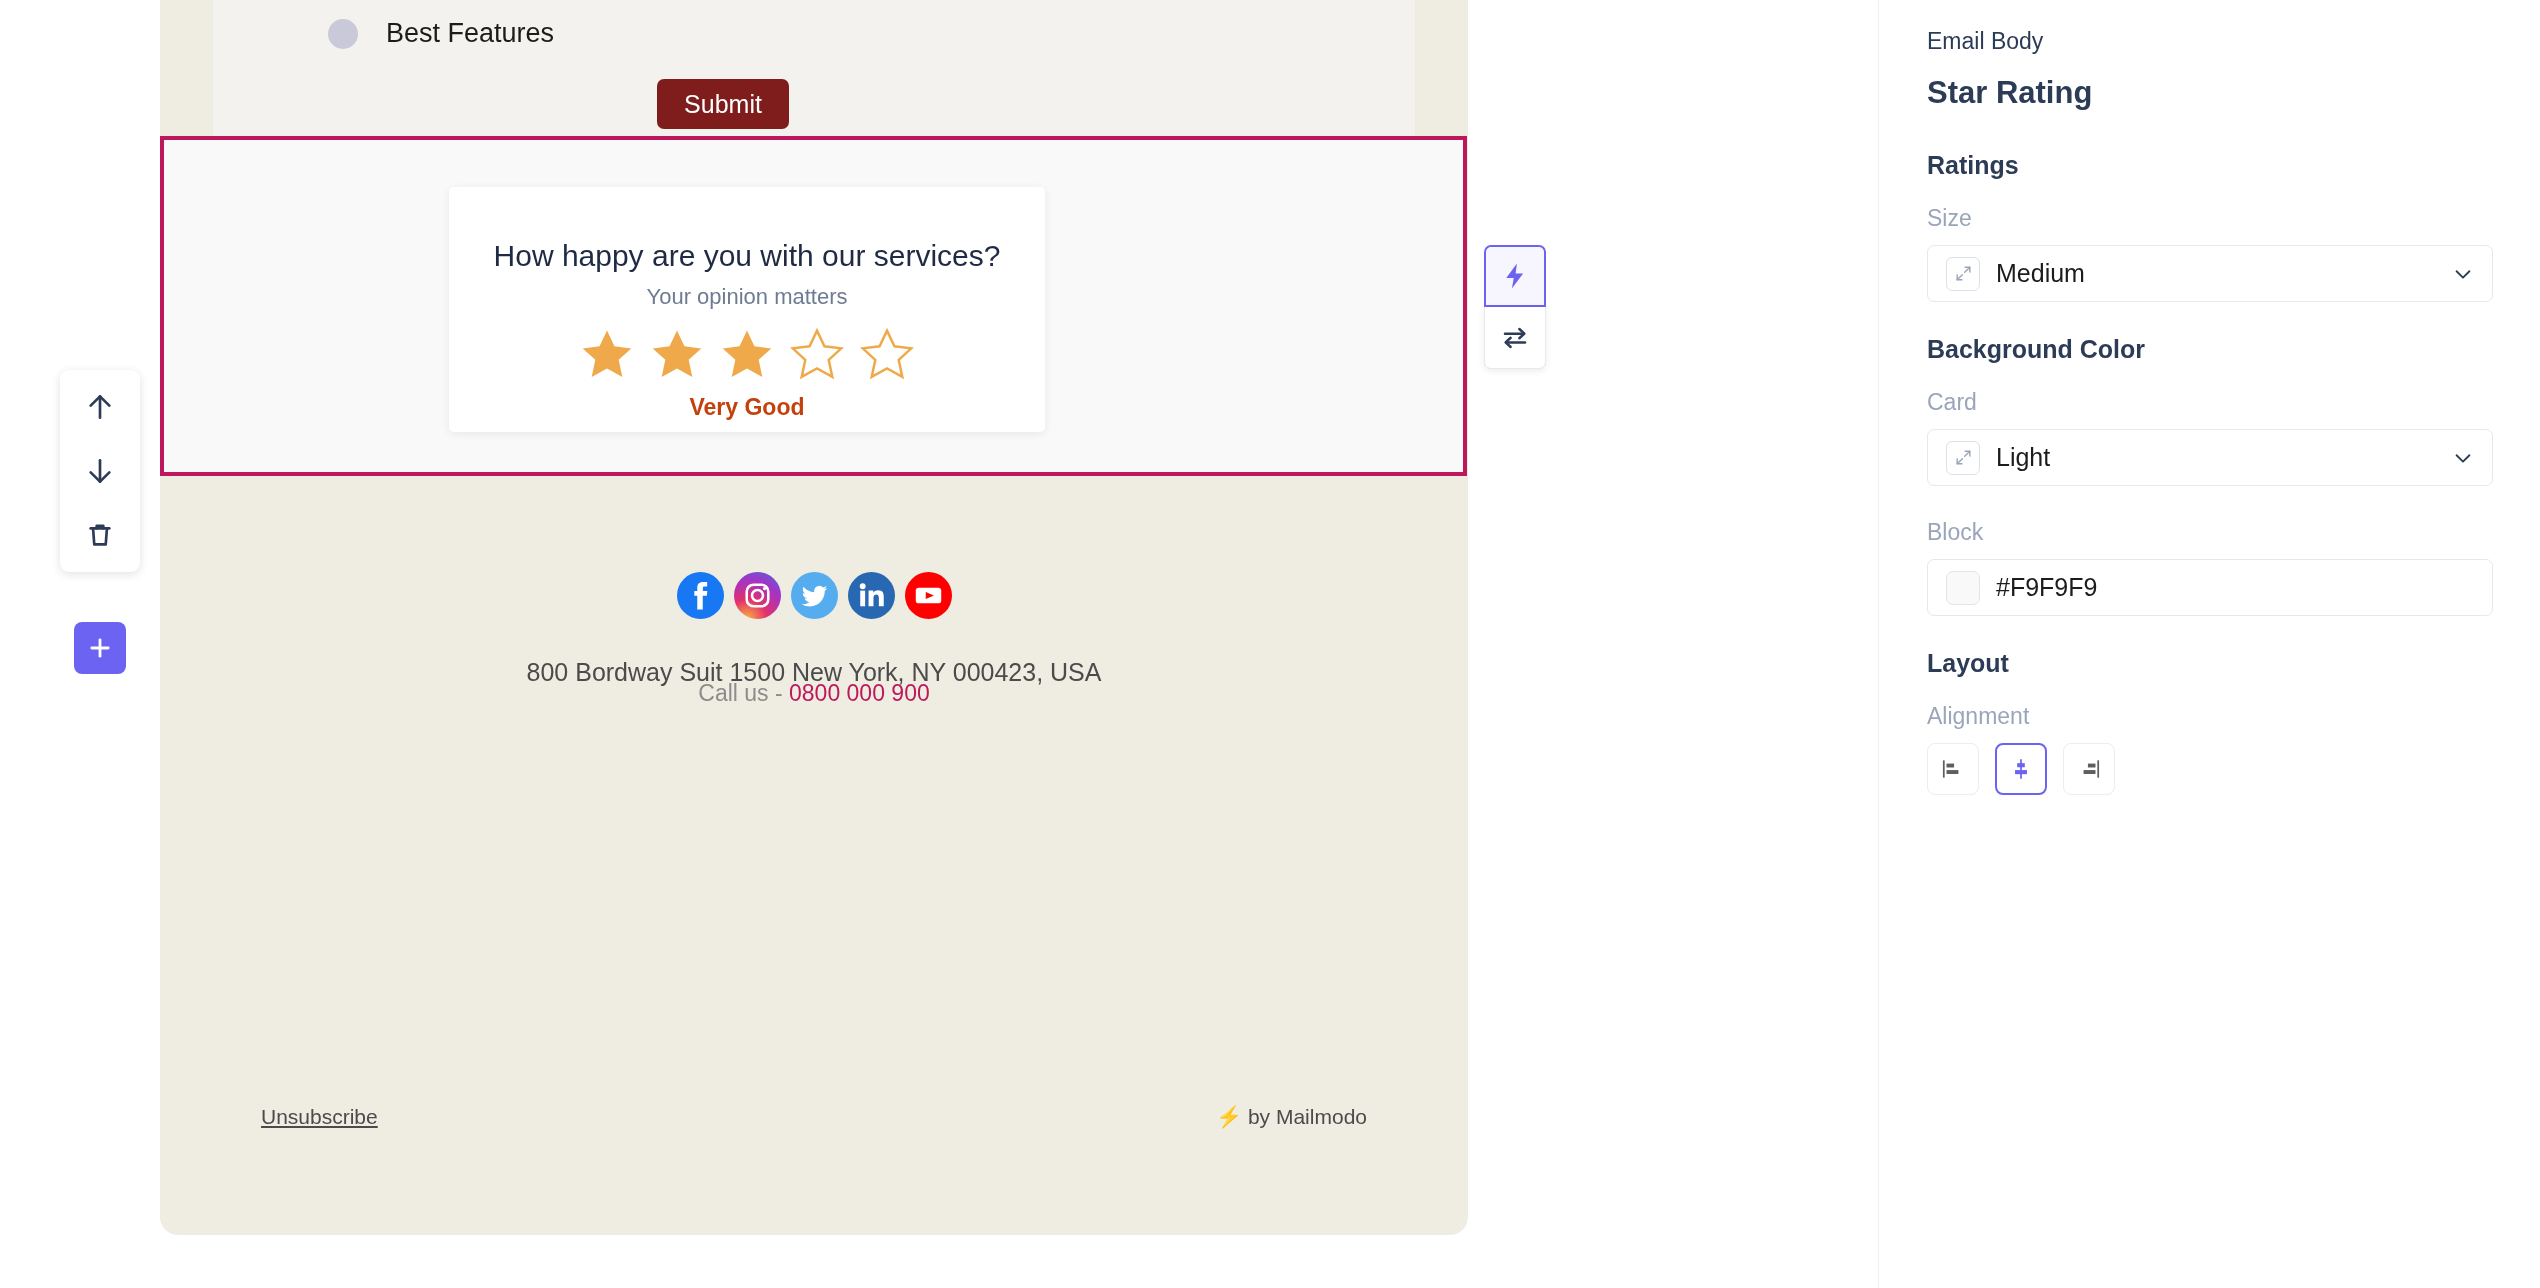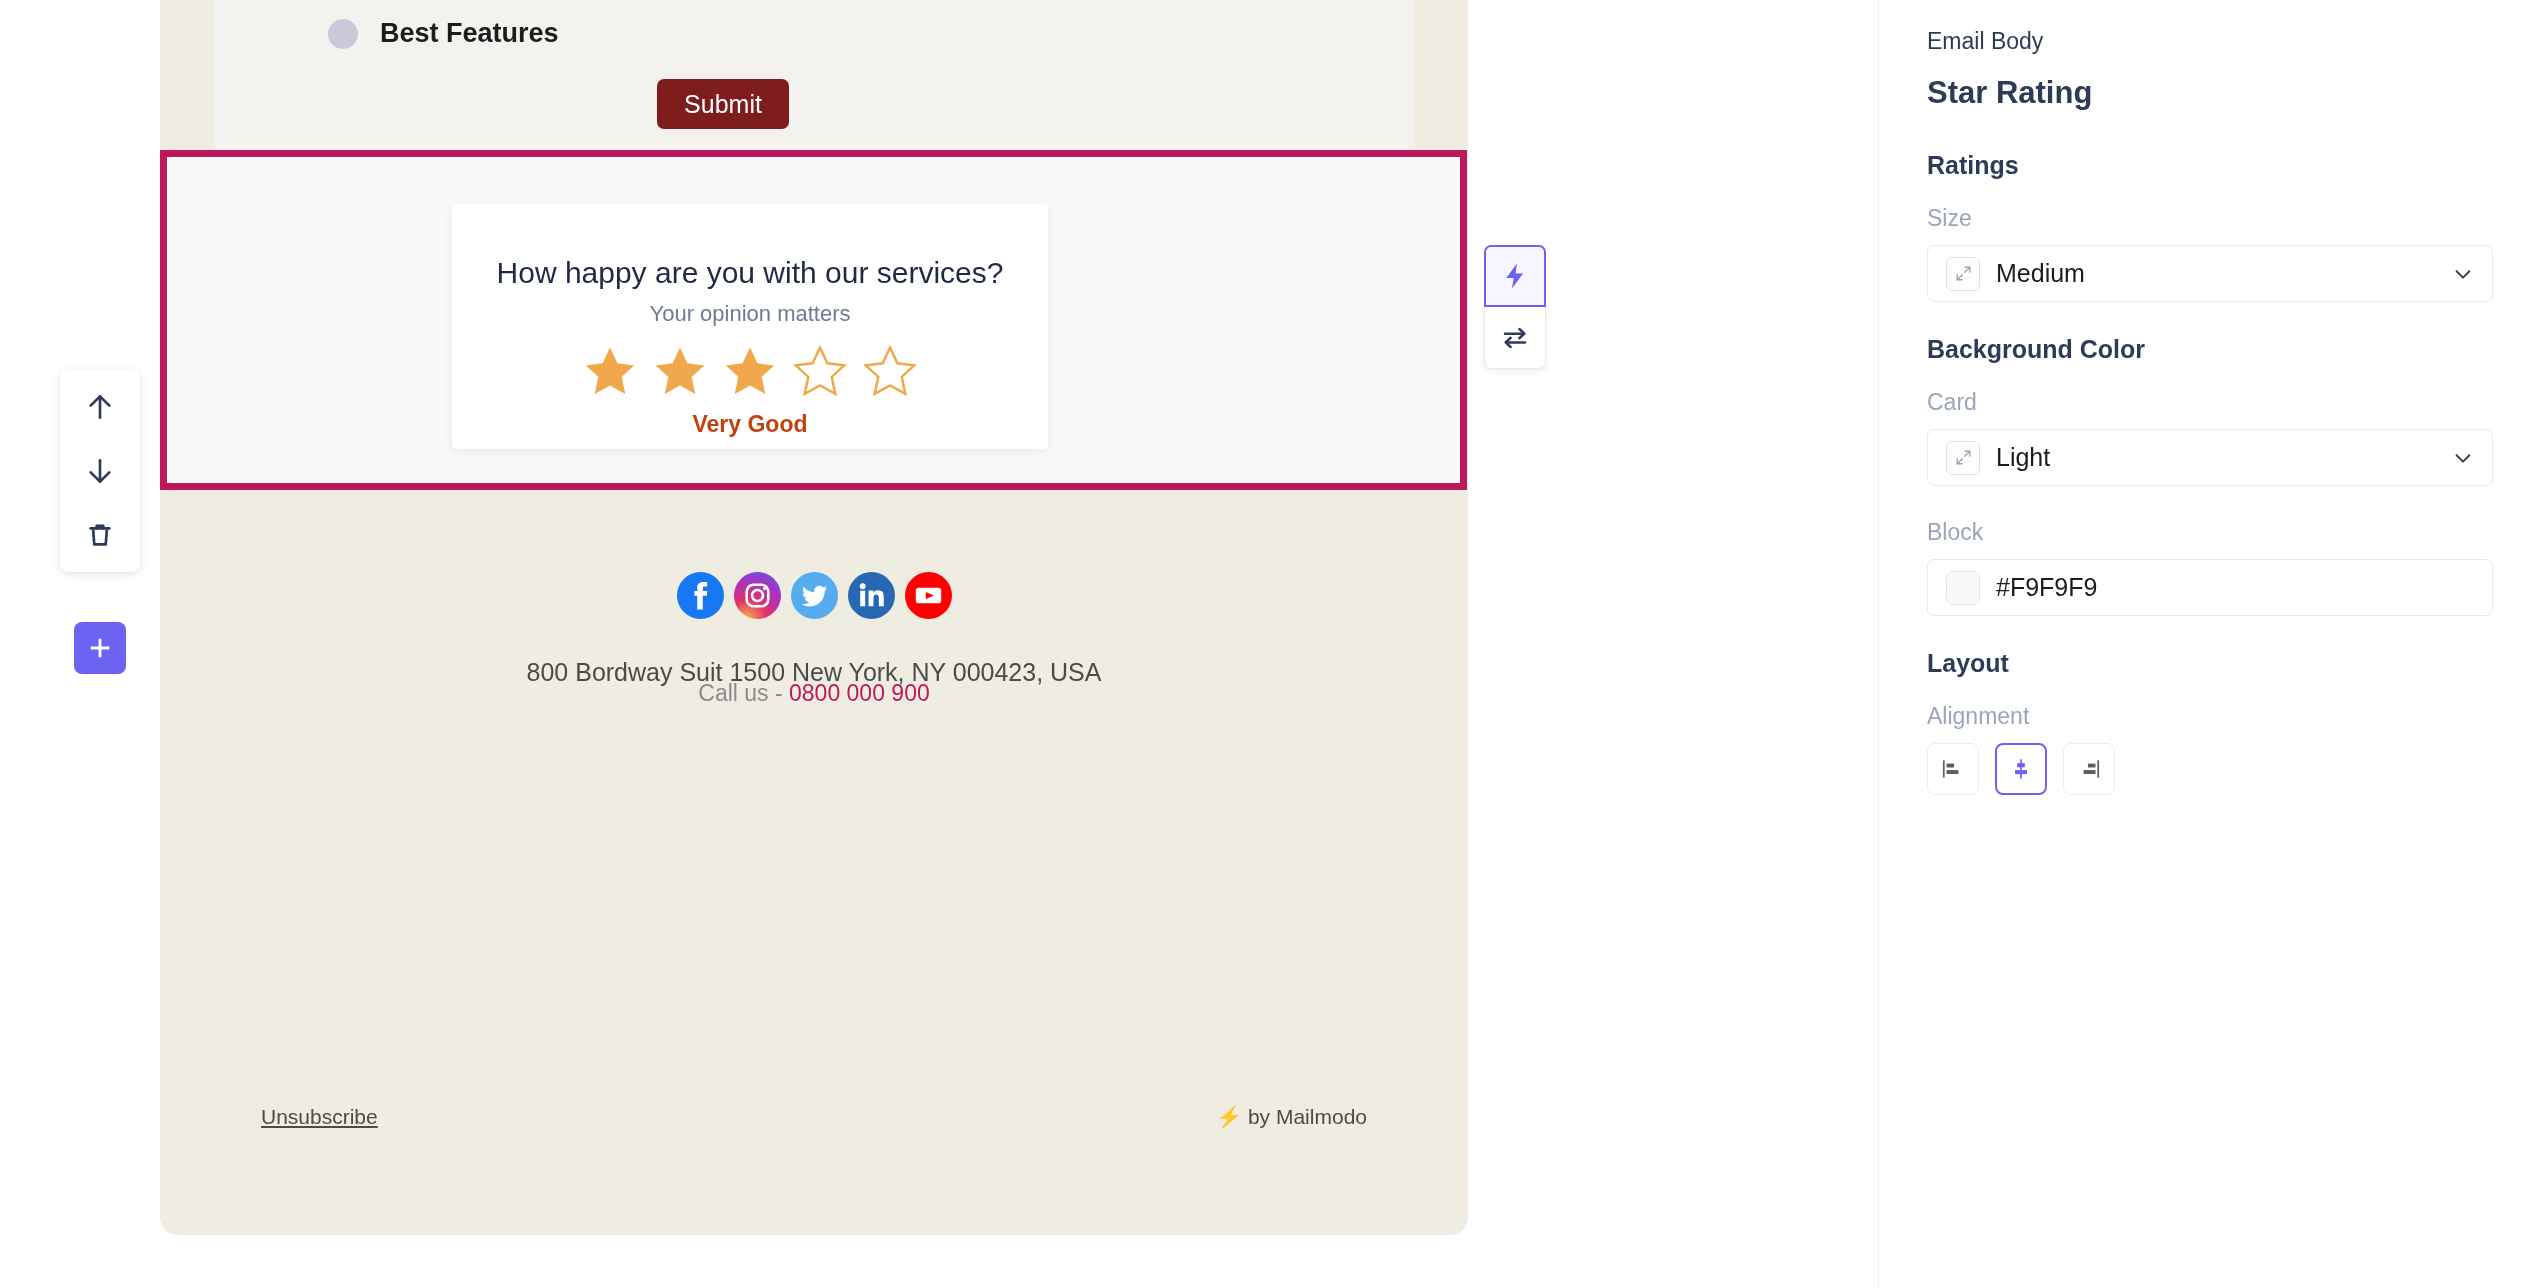--- a/index.html
+++ b/index.html
@@ -25,42 +25,42 @@
     width: 1202px;
     height: 1122px;
   }
   .section-upper {
     position: absolute; left: 0; top: 0;
     width: 1202px; height: 280px;
     background: #F3F2EE;
   }
   .radio-row {
     position: absolute; left: 115px; top: 58px;
-    display: flex; align-items: center; gap: 22px; font-weight: bold;
+    display: flex; align-items: center; gap: 28px;
   }
   .radio-dot {
     width: 30px; height: 30px; border-radius: 50%;
     background: #C9C9D9;
   }
   .radio-label { font-size: 27px; color: #1c1c1c; }
   .submit-btn {
     position: absolute; left: 444px; top: 119px;
     width: 132px; height: 50px;
     background: #7f1d1d; color: #ffffff;
     border: none; border-radius: 7px;
     font-size: 25px; font-family: "Liberation Sans", sans-serif;
     cursor: pointer;
   }
 
   
   .block-selected {
-    position: absolute; left: -53px; top: 190px;
+    position: absolute; left: -53px; top: 176px;
     width: 1307px; height: 340px;
     background: #F9F9F9;
-    border: 7px solid #be185d;
+    border: 4px solid #be185d;
   }
   .rating-card {
     position: absolute;
     left: 285px; top: 47px;
     width: 596px; height: 245px;
     background: #ffffff;
     border-radius: 5px;
     box-shadow: 0 2px 10px rgba(0,0,0,0.07);
     display: flex; flex-direction: column; align-items: center;
   }

